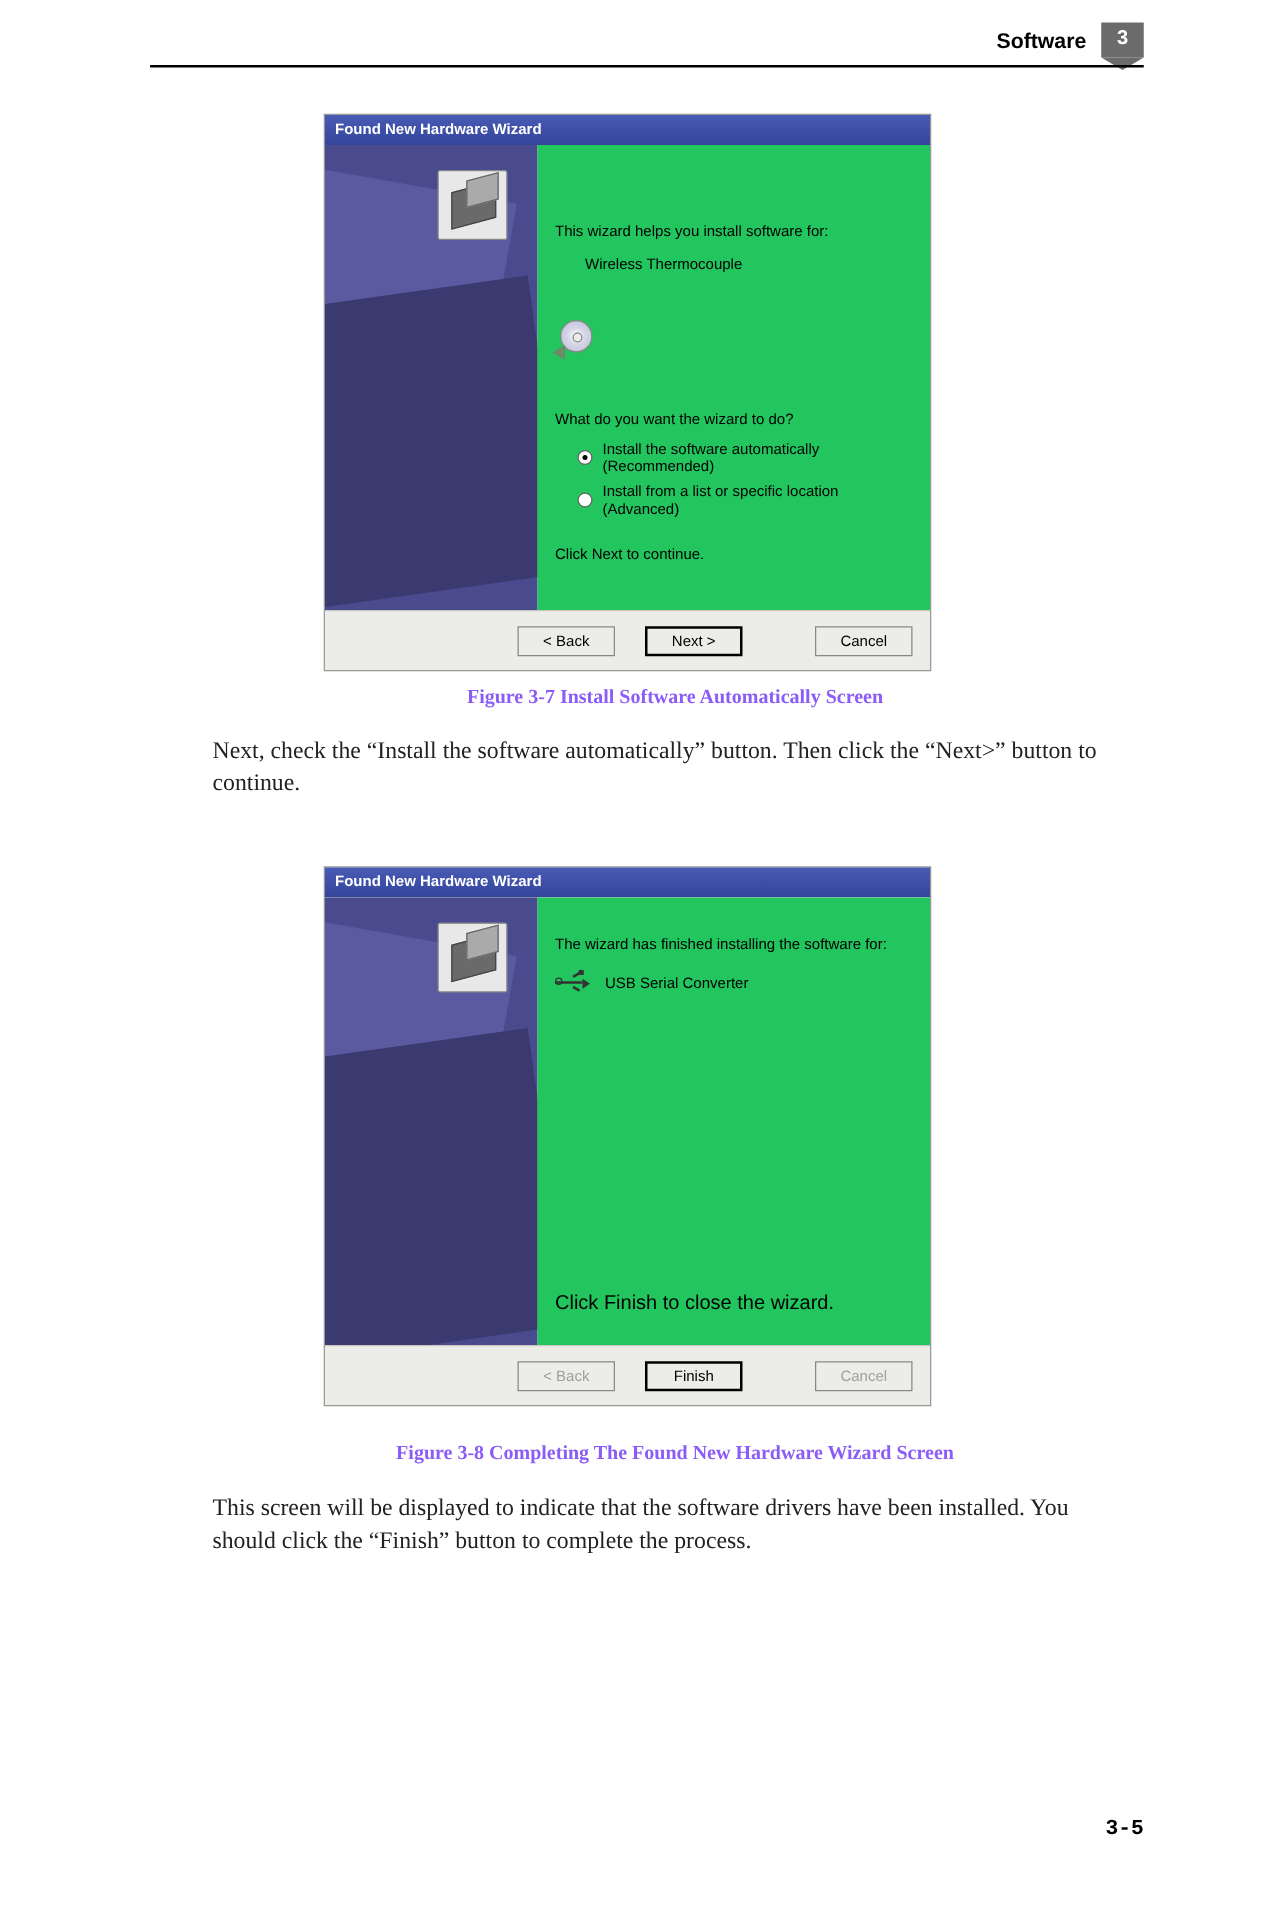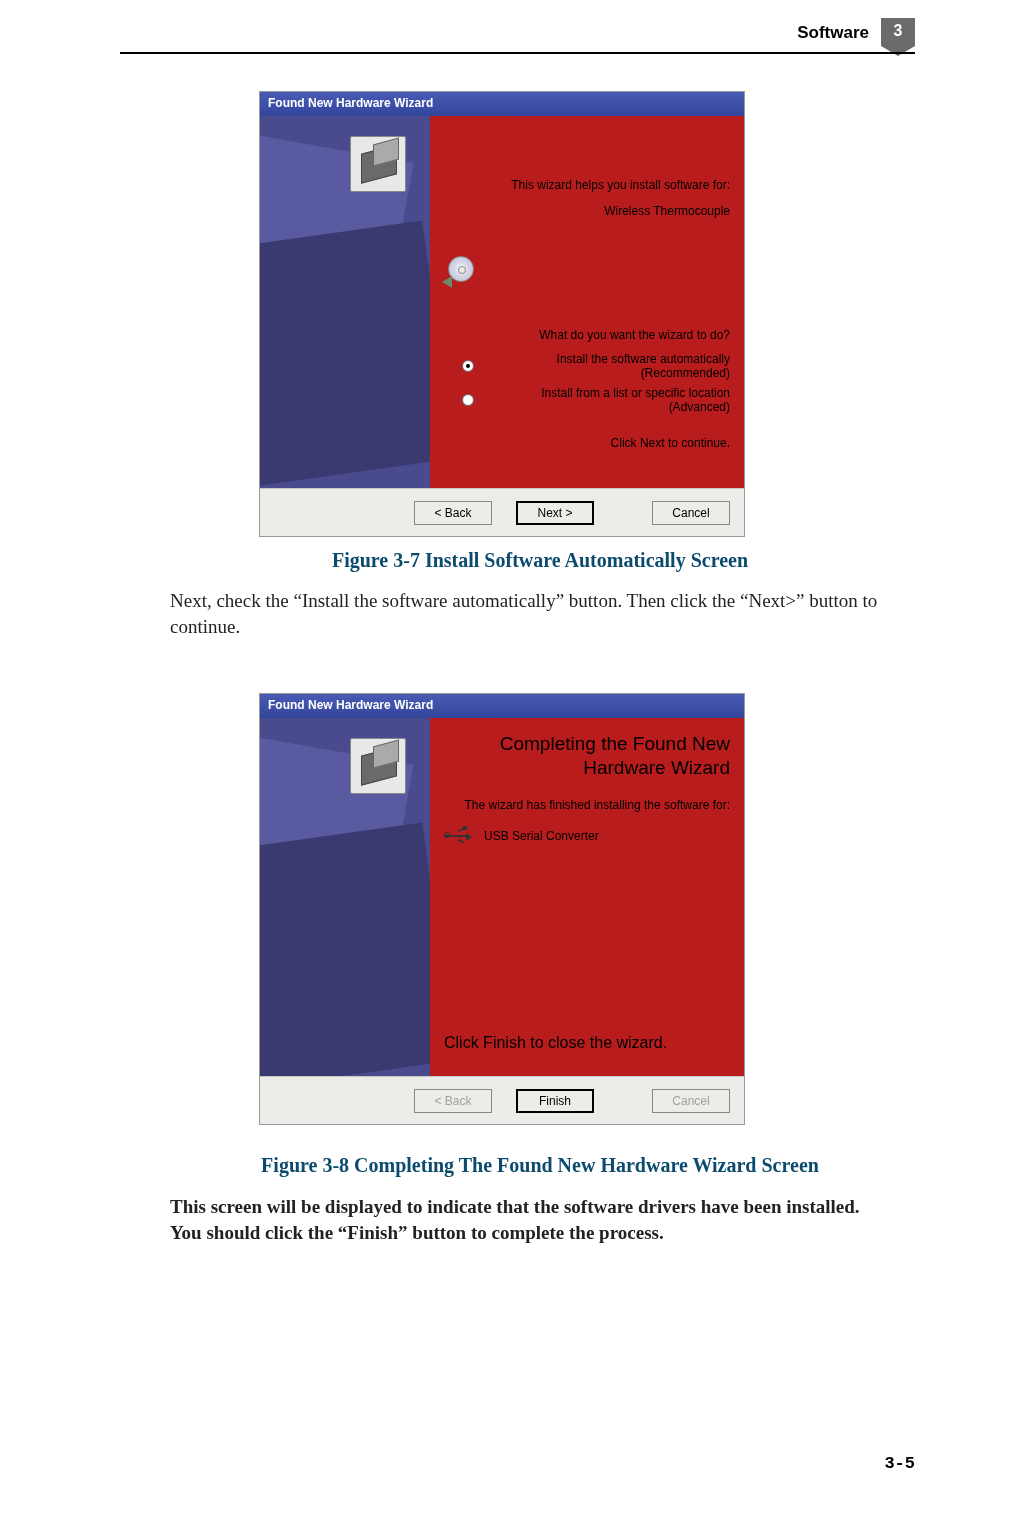--- a/index.html
+++ b/index.html
@@ -102,23 +102,22 @@
     content:''; position:absolute; top:12px; left:10px; width:34px; height:28px;
     background:#6a6a6a; border:1px solid #444; transform:skewY(-15deg);
   }
   .devicon::after{
     content:''; position:absolute; top:4px; left:22px; width:24px; height:20px;
     background:#aaa; border:1px solid #666; transform:skewY(-15deg);
   }
   .wizard .content {
     flex: 1;
     padding: 12px 14px 10px 14px;
-    background: #b91c1c;
+    background: #22c55e;
     position: relative;
-    text-align: right;
   }
   .wizard.wiz1 .content { min-height: 372px; }
   .wizard.wiz2 .content { min-height: 358px; }
 
   .h-intro { margin-top: 50px; }
   .indent { margin-left: 24px; margin-top: 12px; }
   .cd-row { display:flex; align-items:flex-start; margin-top: 38px; }
   .cd-icon {
     width: 34px; height: 30px; position: relative; flex:0 0 34px; margin-right:4px;
   }
@@ -177,38 +176,38 @@
   .usb-label{font-size:12px;}
   .click-finish { position:absolute; bottom:24px; left:14px; font-size:16px;}
 
   
   .caption {
     position:absolute;
     width: 562px; left:259px;
     text-align:center;
     font-family: 'Book Antiqua', Georgia, serif;
     font-weight: bold;
-    font-size: 20px;
-    color:#0c4a6e;
+    font-size: 16px;
+    color:#8b5cf6;
   }
   .cap1 { top: 549px; }
   .cap2 { top: 1154px; }
 
   
   .para {
     position:absolute;
     left: 170px;
     width: 720px;
     font-family: 'Book Antiqua', 'Palatino Linotype', Georgia, serif;
     font-size: 19px;
     line-height: 1.35;
     color:#222;
   }
   .p1 { top: 588px; }
-  .p2 { top: 1194px; font-weight: bold; }
+  .p2 { top: 1194px; }
 
   
   .page-num {
     position:absolute;
     right: 110px;
     bottom: 52px;
     font-family: Liberation Mono, monospace;
     font-weight: bold;
     font-size: 17px;
   }
@@ -273,21 +272,20 @@
 
 <div class="wizard wiz2">
   <div class="titlebar">Found New Hardware Wizard</div>
   <div class="body">
     <div class="sidebar">
       <div class="rect1"></div>
         <div class="rect2"></div>
       <div class="devicon"></div>
     </div>
     <div class="content">
-      <div class="w2-title">Completing the Found New Hardware Wizard</div>
       <div class="w2-sub">The wizard has finished installing the software for:</div>
       <div class="usb-row">
         <div class="usb-icon">
           <div class="stem"></div>
             <div class="c"></div>
             <div class="b1"></div>
             <div class="b2"></div>
             <div class="sq"></div>
             <div class="tr"></div>
         </div>

